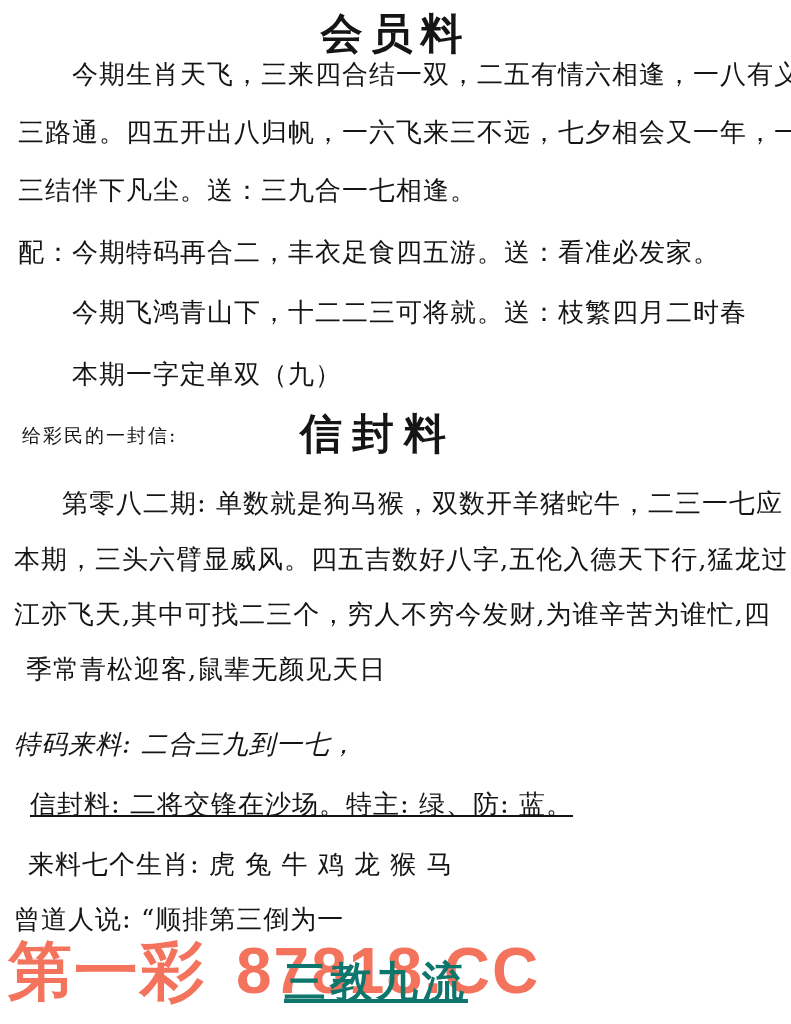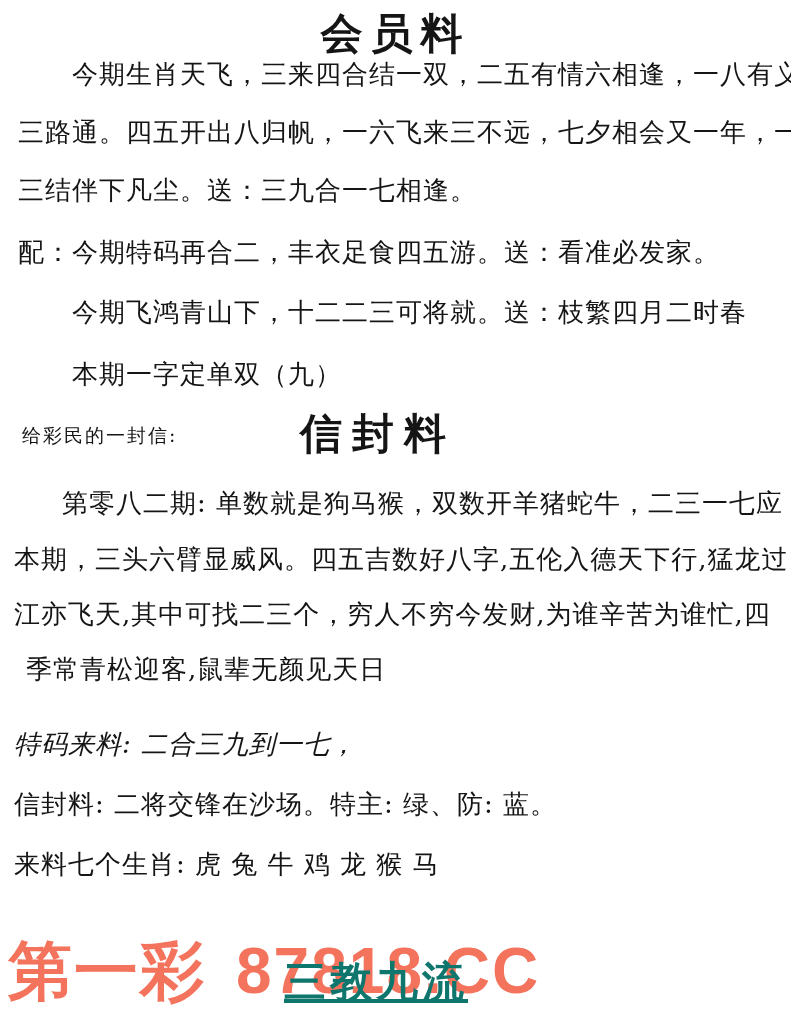--- a/index.html
+++ b/index.html
@@ -60,22 +60,22 @@
     letter-spacing: 10px;
     margin: 0;
     white-space: nowrap;
   }
   
   .e0 { left: 62px; top: 489px; text-align: right; }
   .e1 { left: 14px; top: 545px; }
   .e2 { left: 14px; top: 600px; }
   .e3 { left: 6px; top: 655px; margin-left: 20px; }
   .e4 { left: 14px; top: 730px; font-style: italic; }
-  .e5 { left: 14px; top: 790px; }
-  .e6 { left: 14px; top: 850px; }
+  .e5 { left: 30px; top: 790px; text-decoration: underline; }
+  .e6 { left: 28px; top: 850px; }
   .e7 { left: 14px; top: 905px; }
   
   .watermark {
     position: absolute;
     left: 0;
     top: 938px;
     width: 685px;
     height: 86px;
   }
   .wm-red {
@@ -121,20 +121,21 @@
   <div class="intro-label">给彩民的一封信:</div>
   <h2 class="envelope-title">信封料</h2>
 
   <div class="bl e0">第零八二期: 单数就是狗马猴，双数开羊猪蛇牛，二三一七应</div>
   <div class="bl e1">本期，三头六臂显威风。四五吉数好八字,五伦入德天下行,猛龙过</div>
   <div class="bl e2">江亦飞天,其中可找二三个，穷人不穷今发财,为谁辛苦为谁忙,四</div>
   <div class="bl e3">季常青松迎客,鼠辈无颜见天日</div>
   <div class="bl e4">特码来料: 二合三九到一七，</div>
   <div class="bl e5">信封料: 二将交锋在沙场。特主: 绿、防: 蓝。</div>
   <div class="bl e6">来料七个生肖: 虎 兔 牛 鸡 龙 猴 马</div>
+  <div class="bl e7">曾道人说: “顺排第三倒为一</div>
 
   <div class="watermark">
     <div class="wm-red">
       <span>第一彩</span>
       <span>87818.CC</span>
     </div>
     <div class="wm-black">三教九流</div>
   </div>
 
 </div>

